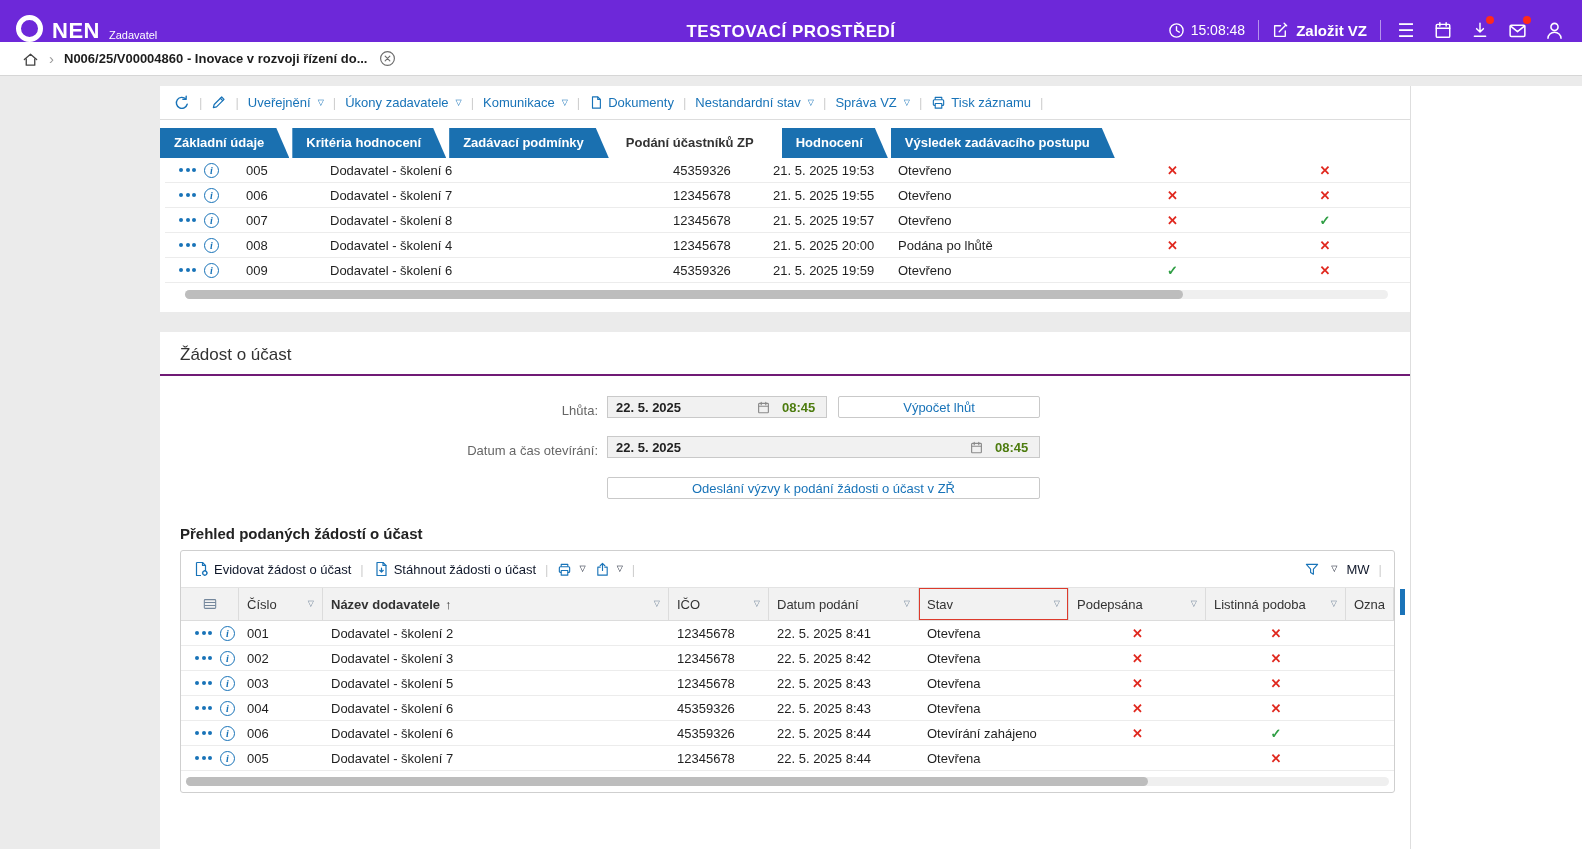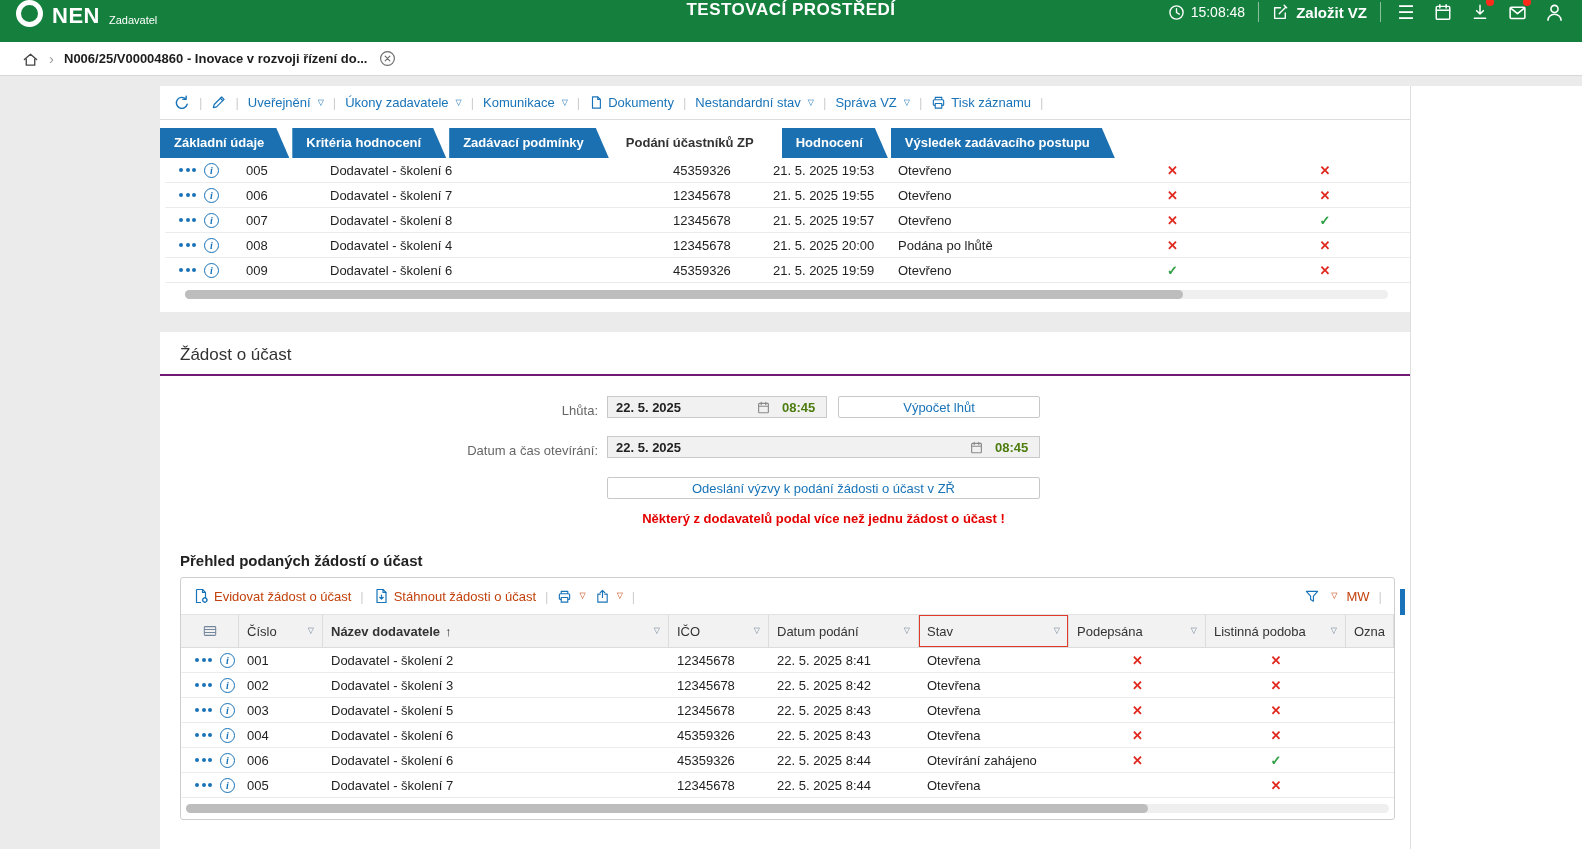--- a/index.html
+++ b/index.html
@@ -1,21 +1,21 @@
 <!DOCTYPE html>
 <html><head>
 <meta charset="utf-8">
 <style>
   *{box-sizing:border-box;margin:0;padding:0}
   html,body{width:1582px;height:849px}
   body{font-family:"Liberation Sans",sans-serif;background:#ebebeb;overflow:hidden;color:#222}
   .screen{position:relative;width:1582px;height:849px;background:#ebebeb}
 
   
-  .topbar{position:absolute;top:0;left:0;width:100%;height:42px;background:#15803d;color:#fff;display:flex;align-items:flex-start;padding:0 16px;z-index:6}
+  .topbar{position:absolute;top:0;left:0;width:100%;height:42px;background:#6d28d9;color:#fff;display:flex;align-items:flex-end;padding:0 16px;z-index:6}
   .logo{display:flex;align-items:flex-end;gap:9px;cursor:pointer}
   .logo-ring{width:27px;height:27px;border:5px solid #fff;border-radius:50%;display:block}
   .brand{font-size:22px;font-weight:bold;letter-spacing:.5px;line-height:1}
   .brand-sub{font-size:11px;padding-bottom:1px}
   .top-title{position:absolute;left:0;right:0;text-align:center;font-size:17px;font-weight:bold;letter-spacing:.5px;pointer-events:none}
   .top-right{margin-left:auto;display:flex;align-items:center;gap:13px;position:relative;z-index:2}
   .timebox{display:flex;align-items:center;gap:6px;font-size:14px}
   .sep-v{width:1px;height:20px;background:rgba(255,255,255,.5)}
   .createvz{display:flex;align-items:center;gap:7px;font-size:15px;font-weight:bold;background:none;border:none;color:#fff;font-family:inherit;cursor:pointer}
   .hicon{position:relative;display:flex;align-items:center;justify-content:center;width:24px;height:24px;cursor:pointer;font-size:19px;line-height:1}
@@ -83,21 +83,21 @@
   .cal-ic{display:flex;color:#8a8a8a;margin:0 4px;cursor:pointer;flex:none}
   .tval{font-weight:bold;color:#4d7c0f;width:52px;padding-left:8px;flex:none}
   .btn{height:22px;border:1px solid #c9c9c9;background:#fff;color:#1873b8;font-size:13px;font-family:inherit;border-radius:2px;cursor:pointer}
   .btn-calc{width:202px;margin-left:11px}
   .btn-send{width:433px}
   .warn{width:433px;text-align:center;color:#e40000;font-weight:bold;font-size:13px}
   .h2{margin:26px 0 0 20px;font-size:15px;font-weight:bold;color:#222}
 
   
   .panel{position:relative;margin:8px 0 0 20px;width:1215px;border:1px solid #cfcfcf;border-radius:3px;background:#fff}
-  .panel-toolbar{display:flex;align-items:center;height:36px;padding:0 12px;gap:9px;color:#c2410c;font-size:13px}
+  .panel-toolbar{display:flex;align-items:center;height:36px;padding:0 12px;gap:9px;color:#0f172a;font-size:13px}
   .pt-right{margin-left:auto;display:flex;align-items:center;gap:9px}
   .thead{display:flex;align-items:stretch;height:34px;background:#f2f2f2;border-top:1px solid #e3e3e3;border-bottom:1px solid #dcdcdc;font-size:13px;color:#333}
   .th{display:flex;align-items:center;padding:0 8px;border-right:1px solid #dcdcdc;position:relative;overflow:hidden;cursor:pointer}
   .th .lbl{white-space:nowrap;overflow:hidden}
   .th .dd{margin-left:auto;color:#74879c;font-size:8px;padding-left:6px}
   .th-first{justify-content:center;color:#74879c}
   .th.red{box-shadow:inset 0 0 0 1px #dd3a2c}
   .th-sort{font-weight:bold;margin-left:5px;color:#333}
   .name-h .lbl{font-weight:bold}
   .blue-bar{position:absolute;left:1240px;top:257px;width:5px;height:26px;background:#1a73b8;cursor:pointer}
@@ -415,24 +415,20 @@
         </span>
         <span class="tval">08:45</span>
       </div>
     </div>
 
     <div class="frow mt19">
       <div class="flabel"></div>
       <button class="btn btn-send">Odeslání výzvy k podání žádosti o účast v ZŘ</button>
     </div>
 
-    <div class="frow mt12">
-      <div class="flabel"></div>
-      <div class="warn">Některý z dodavatelů podal více než jednu žádost o účast !</div>
-    </div>
 
     <div class="h2">Přehled podaných žádostí o účast</div>
 
     <div class="panel">
       <div class="panel-toolbar">
         <span class="tb-item">
           <svg width="16" height="16" viewBox="0 0 16 16" fill="none" stroke="#1873b8" stroke-width="1.2" stroke-linejoin="round">
               <path d="M3.5 1.5 h6 l3 3 V10"></path>
               <path d="M9.5 1.5 v3 h3 M3.5 1.5 V14.5 H8"></path>
               <circle cx="11.8" cy="12" r="2.1"></circle>

